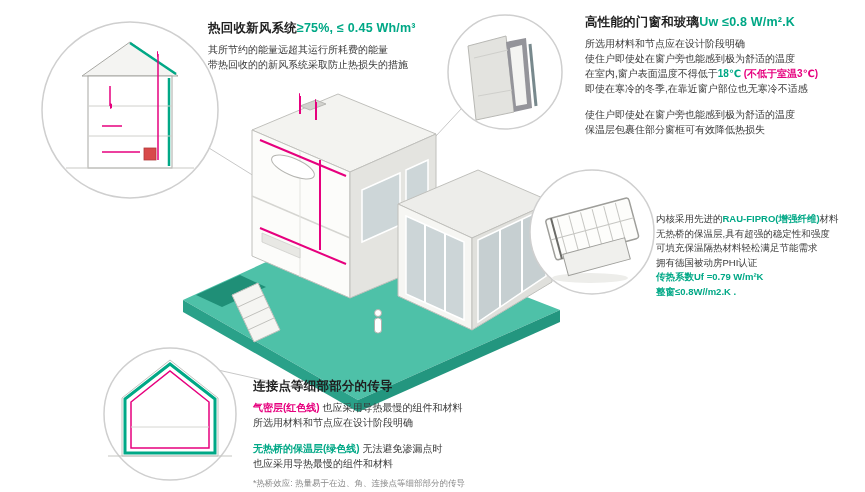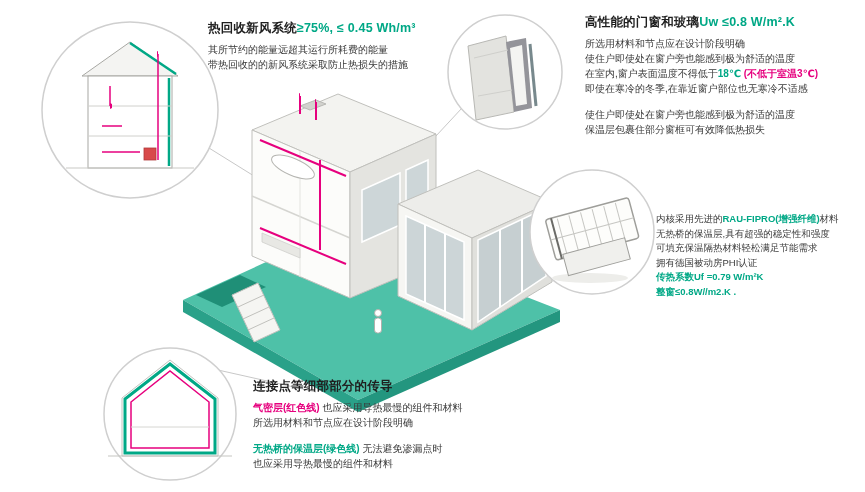--- a/index.html
+++ b/index.html
@@ -187,16 +187,17 @@
     <div class="line-sm green-b">整窗≤0.8W//m2.K .</div>
   </div>
 
   <div class="callout-text" style="left:253px;top:378px;width:300px;">
     <div class="title">连接点等细部部分的传导</div>
     <div class="body">
       <div class="line"><span class="pink-b">气密层(红色线)</span><span> 也应采用导热最慢的组件和材料</span></div>
       <div class="line">所选用材料和节点应在设计阶段明确</div>
       <div class="line gap"><span class="green-b">无热桥的保温层(绿色线)</span><span> 无法避免渗漏点时</span></div>
       <div class="line">也应采用导热最慢的组件和材料</div>
+      <div class="note">*热桥效应: 热量易于在边、角、连接点等细部部分的传导</div>
     </div>
   </div>
 
 </div>
 
 </body></html>

